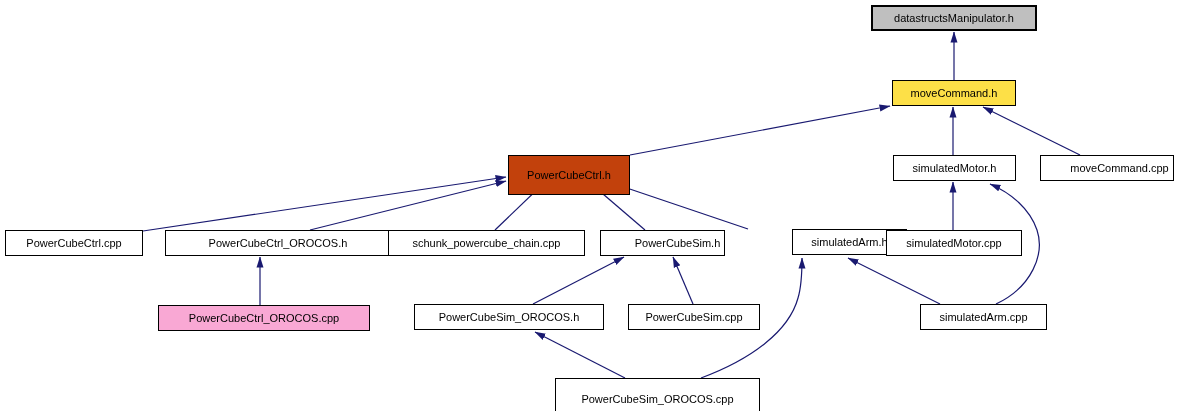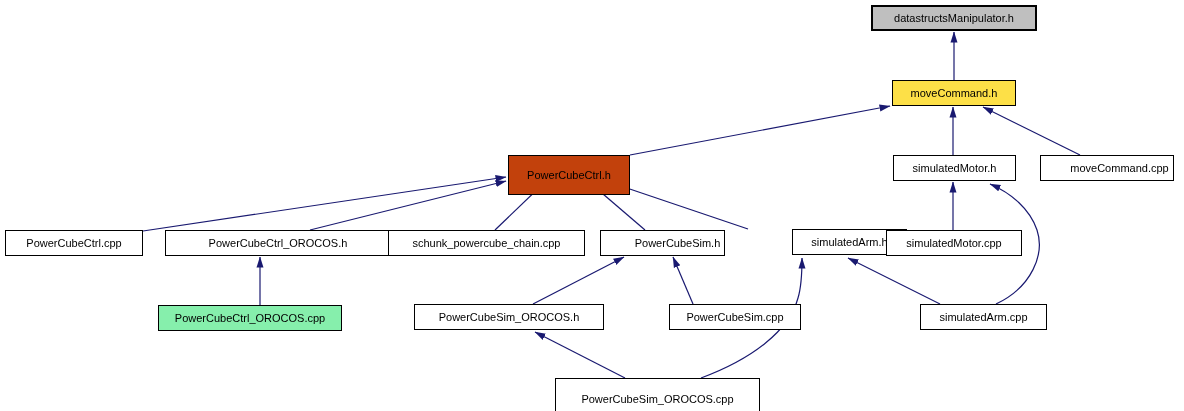--- a/index.html
+++ b/index.html
@@ -63,19 +63,19 @@
       <div class="node" style="left: 892px; top: 80px; width: 124px; height: 26px; background: #fde047; border-color: rgb(0, 0, 0);">moveCommand.h</div>
       <div class="node" style="left: 508px; top: 155px; width: 122px; height: 40px; background: #c2410c; border-color: rgb(0, 0, 0);">PowerCubeCtrl.h</div>
       <div class="node" style="left: 893px; top: 155px; width: 123px; height: 26px; background: rgb(255, 255, 255); border-color: rgb(0, 0, 0);">simulatedMotor.h</div>
       <div class="node" style="left: 1040px; top: 155px; width: 134px; height: 26px; background: rgb(255, 255, 255); border-color: rgb(0, 0, 0); padding-left: 25px;">moveCommand.cpp</div>
       <div class="node" style="left: 5px; top: 230px; width: 138px; height: 26px; background: rgb(255, 255, 255); border-color: rgb(0, 0, 0);">PowerCubeCtrl.cpp</div>
       <div class="node" style="left: 165px; top: 230px; width: 226px; height: 26px; background: rgb(255, 255, 255); border-color: rgb(0, 0, 0);">PowerCubeCtrl_OROCOS.h</div>
       <div class="node" style="left: 380px; top: 230px; width: 197px; height: 26px; background: rgb(255, 255, 255); border-color: rgb(0, 0, 0); margin-left: 8px;">schunk_powercube_chain.cpp</div>
       <div class="node" style="left: 600px; top: 230px; width: 125px; height: 26px; background: rgb(255, 255, 255); border-color: rgb(0, 0, 0); padding-left: 30px;">PowerCubeSim.h</div>
       <div class="node" style="left: 748px; top: 229px; width: 115px; height: 26px; background: rgb(255, 255, 255); border-color: rgb(0, 0, 0); margin-left: 44px;">simulatedArm.h</div>
       <div class="node" style="left: 886px; top: 230px; width: 136px; height: 26px; background: rgb(255, 255, 255); border-color: rgb(0, 0, 0);">simulatedMotor.cpp</div>
-      <div class="node" style="left: 158px; top: 305px; width: 184px; height: 26px; background: #86efac; border-color: rgb(0, 0, 0);">PowerCubeCtrl_OROCOS.cpp</div>
+      <div class="node" style="left: 158px; top: 305px; width: 212px; height: 26px; background: #f9a8d4; border-color: rgb(0, 0, 0);">PowerCubeCtrl_OROCOS.cpp</div>
       <div class="node" style="left: 414px; top: 304px; width: 190px; height: 26px; background: rgb(255, 255, 255); border-color: rgb(0, 0, 0);">PowerCubeSim_OROCOS.h</div>
-      <div class="node" style="left: 628px; top: 304px; width: 132px; height: 26px; background: rgb(255, 255, 255); border-color: rgb(0, 0, 0); margin-left: 41px;">PowerCubeSim.cpp</div>
+      <div class="node" style="left: 628px; top: 304px; width: 132px; height: 26px; background: rgb(255, 255, 255); border-color: rgb(0, 0, 0);">PowerCubeSim.cpp</div>
       <div class="node" style="left: 920px; top: 304px; width: 127px; height: 26px; background: rgb(255, 255, 255); border-color: rgb(0, 0, 0);">simulatedArm.cpp</div>
       <div class="node" style="left: 555px; top: 378px; width: 205px; height: 42px; background: rgb(255, 255, 255); border-color: rgb(0, 0, 0);">PowerCubeSim_OROCOS.cpp</div>
     </div>
 </div>
 
 </body></html>

